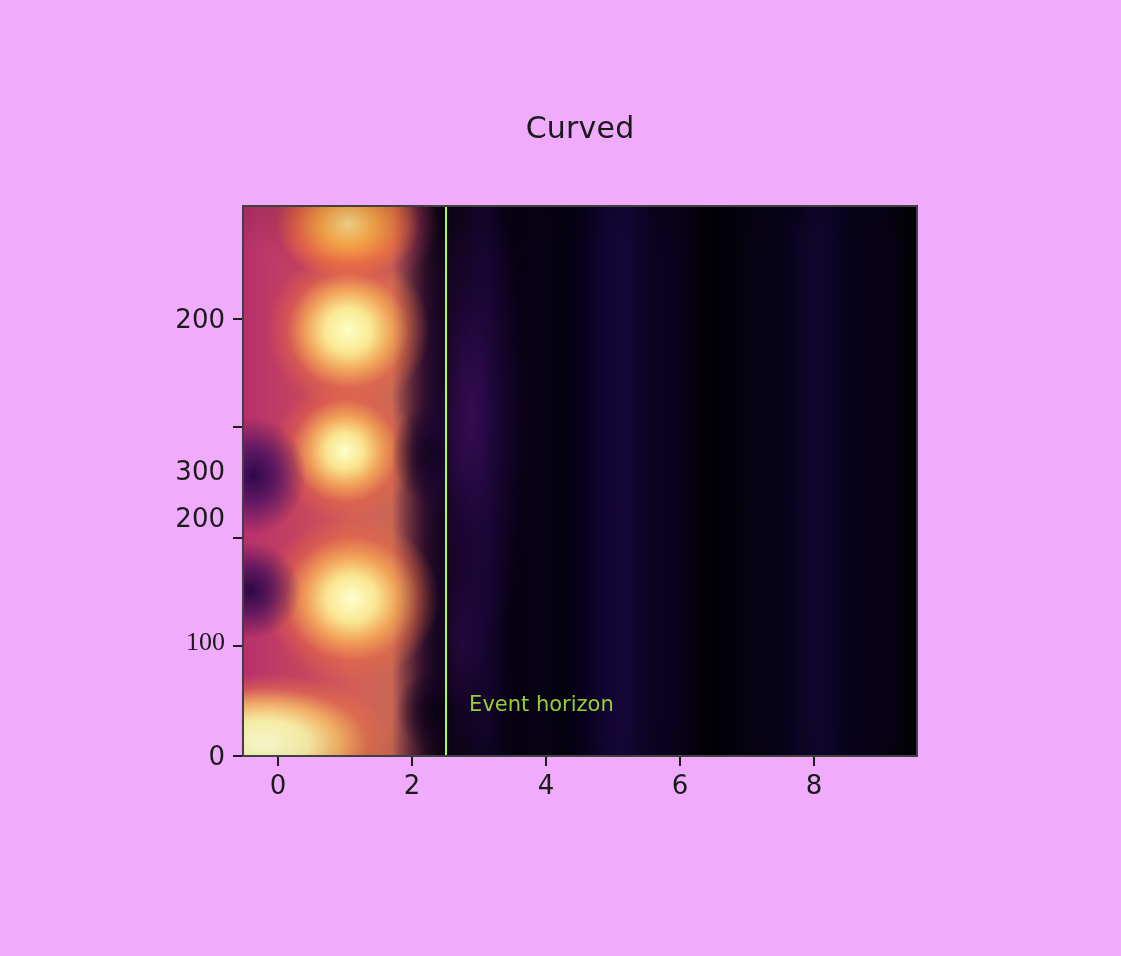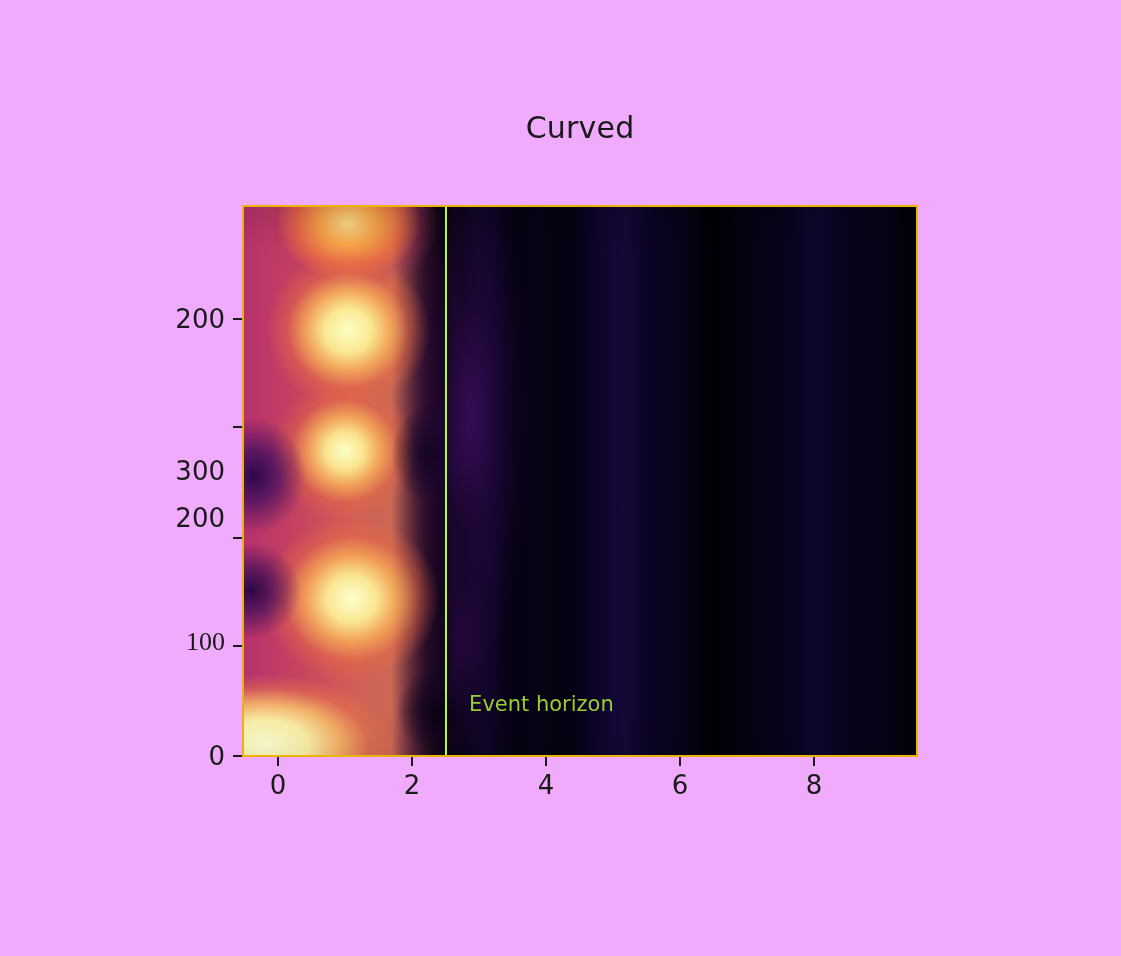--- a/index.html
+++ b/index.html
@@ -25,21 +25,21 @@
   }
   #title-line1{ font-size:30px; letter-spacing:.2px; }
   #title-line2{ font-size:30px; letter-spacing:.2px; }
 
   
   #axes{
     position:absolute;
     left:242px; top:205px;
     width:676px; height:552px;
     box-sizing:border-box;
-    border:2px solid #eab308;
+    border:2px solid #404040;
     background:#000;
     overflow:hidden;
   }
   #heat{ position:absolute; inset:0; }
   
   .layer{ position:absolute; inset:0; }
 
   
   .xtick{
     position:absolute;

